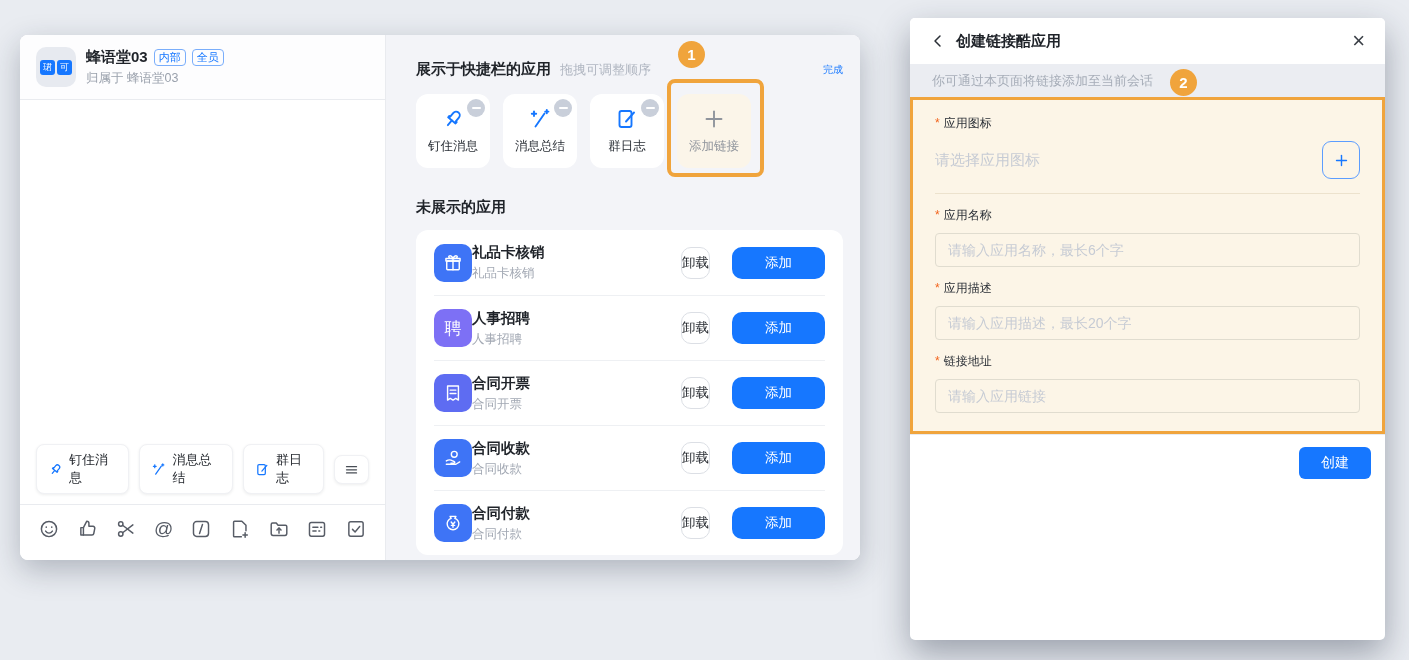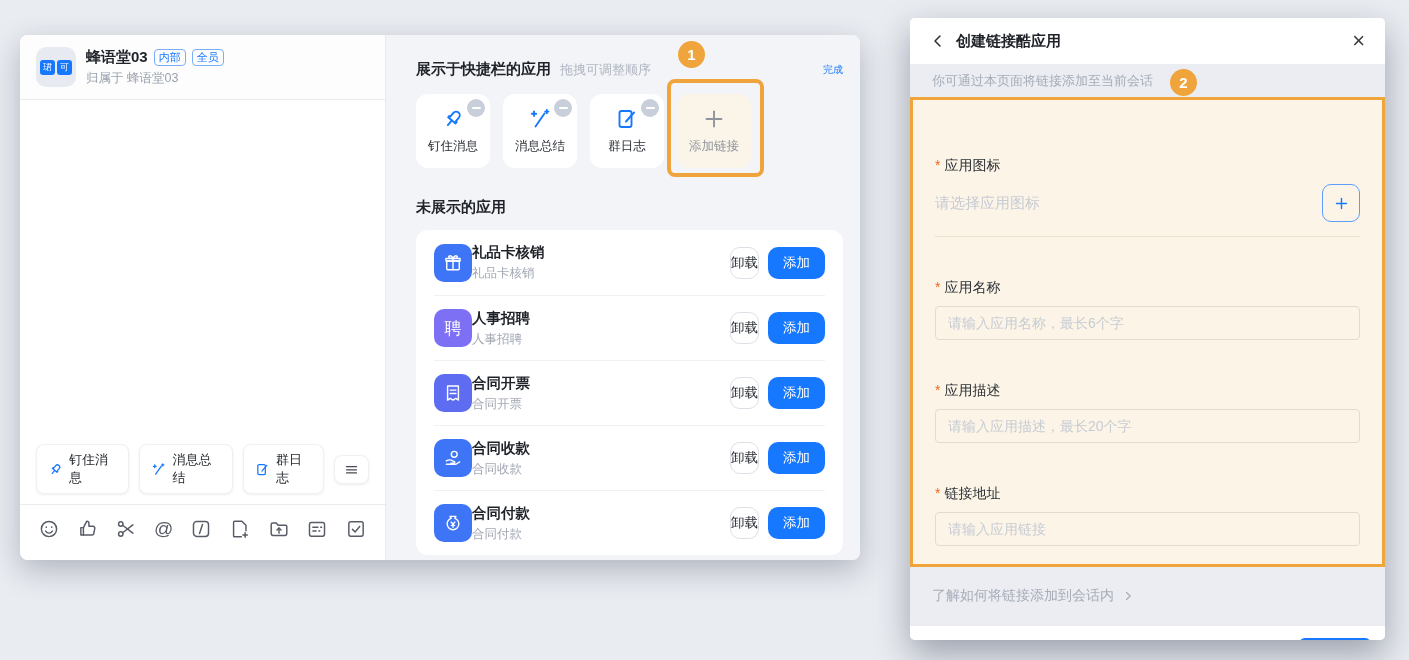--- a/index.html
+++ b/index.html
@@ -105,21 +105,21 @@
   }
   .app-texts { flex:1; min-width:0; }
   .app-name { font-size:14.5px; font-weight:bold; }
   .app-desc { font-size:12.5px; color:#a2a8b3; margin-top:3px; }
   .btn-uninstall {
     border:1px solid #dcdfe5; background:#fff; color:#1f2329; font-size:13.5px;
     border-radius:10px; padding:6px 0; cursor:pointer; font-family:inherit;
   }
   .btn-add {
     border:none; background:#1677ff; color:#fff; font-size:13.5px;
-    border-radius:10px; padding:7px 15px; margin-left:9px; cursor:pointer; font-family:inherit;
+    border-radius:10px; padding:7px 33px; margin-left:22px; cursor:pointer; font-family:inherit;
   }
 
   
   .panel {
     position:absolute; left:910px; top:18px; width:475px; height:622px;
     background:#fff; border-radius:5px; overflow:hidden; display:flex; flex-direction:column;
     box-shadow:0 14px 34px rgba(30,40,60,.38);
   }
   .panel-header {
     height:46px; display:flex; align-items:center; padding:0 20px; gap:10px; background:#fff; flex:none;
@@ -136,21 +136,21 @@
   }
   .badge-2 { position:absolute; left:260px; top:5px; z-index:3; }
 
   .form-zone {
     border-left:3px solid #f0a43c; border-right:3px solid #f0a43c;
     border-top:3px solid #f0a43c; border-bottom:3px solid #f0a43c;
     background:#fcf5e7; padding:15px 22px 18px; flex:none;
   }
   .field { margin-bottom:13px; }
   .field:last-child { margin-bottom:0; }
-  .f-label { font-size:14px; color:#2a2f36; margin-bottom:9px;margin-top:42px; }
+  .f-label { font-size:12px; color:#2a2f36; margin-bottom:9px; }
   .req { color:#f2641d; margin-right:4px; }
   .icon-picker-row {
     display:flex; align-items:center; padding-bottom:14px; border-bottom:1px solid #ece2cd;
   }
   .icon-placeholder { font-size:15px; color:#c6cbd4; flex:1; }
   .icon-add-btn {
     width:38px; height:38px; border:1.5px solid #5c9dff; border-radius:9px; background:transparent;
     color:#1677ff; cursor:pointer; display:flex; align-items:center; justify-content:center;
   }
   .f-input {
@@ -484,27 +484,17 @@
       <div class="f-label"><span class="req">*</span><span>应用描述</span></div>
       <input class="f-input" type="text" placeholder="请输入应用描述，最长20个字" style="">
     </div>
 
     <div class="field">
       <div class="f-label"><span class="req">*</span><span>链接地址</span></div>
       <input class="f-input" type="text" placeholder="请输入应用链接" style="">
     </div>
   </div>
 
-  <div class="panel-graybody">
-    <div class="help-link">
-      <span>了解如何将链接添加到会话内</span>
-      <span>
-        <svg width="12" height="12" viewBox="0 0 24 24" fill="none" stroke="#a6adb8" stroke-width="2.4" stroke-linecap="round" stroke-linejoin="round">
-            <polyline points="9,5 16.5,12 9,19"></polyline>
-          </svg>
-      </span>
-    </div>
-  </div>
 
   <div class="panel-footer">
     <button class="btn-create">创建</button>
   </div>
 </div>
 
 </body></html>

